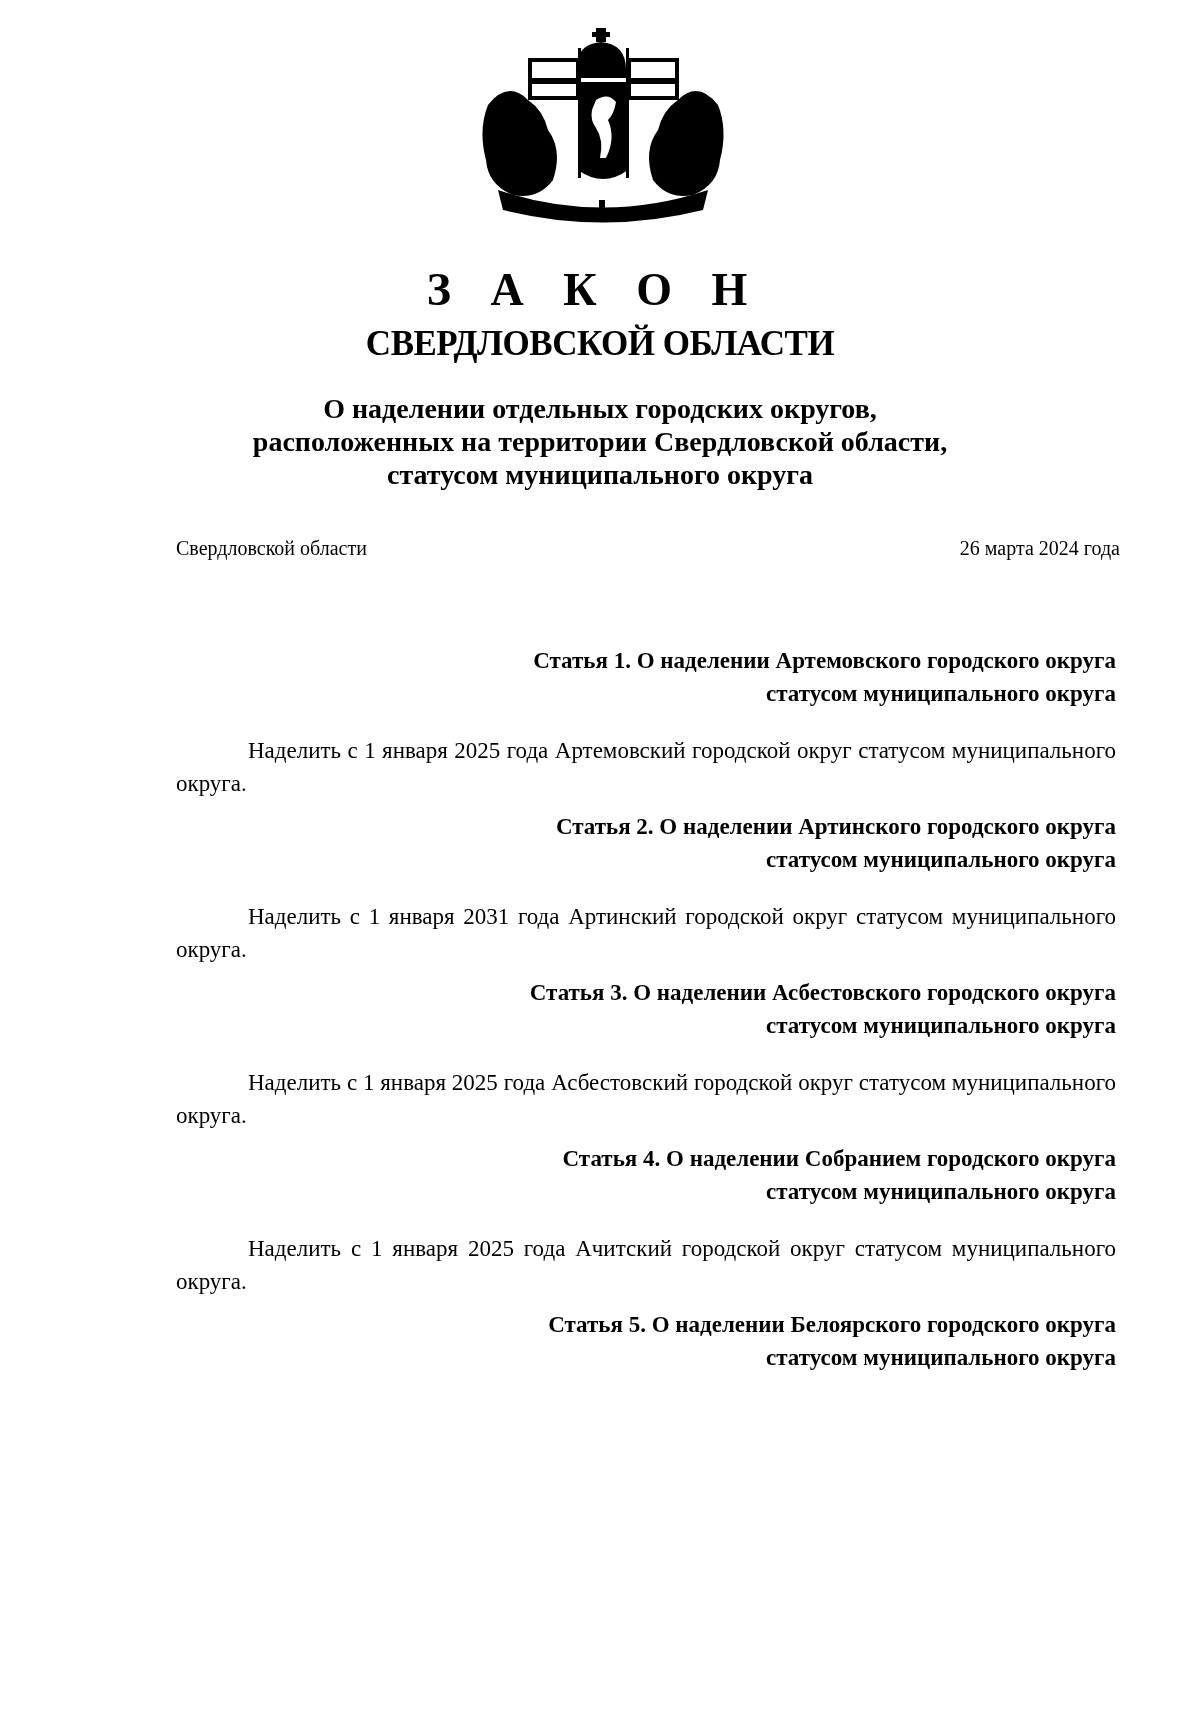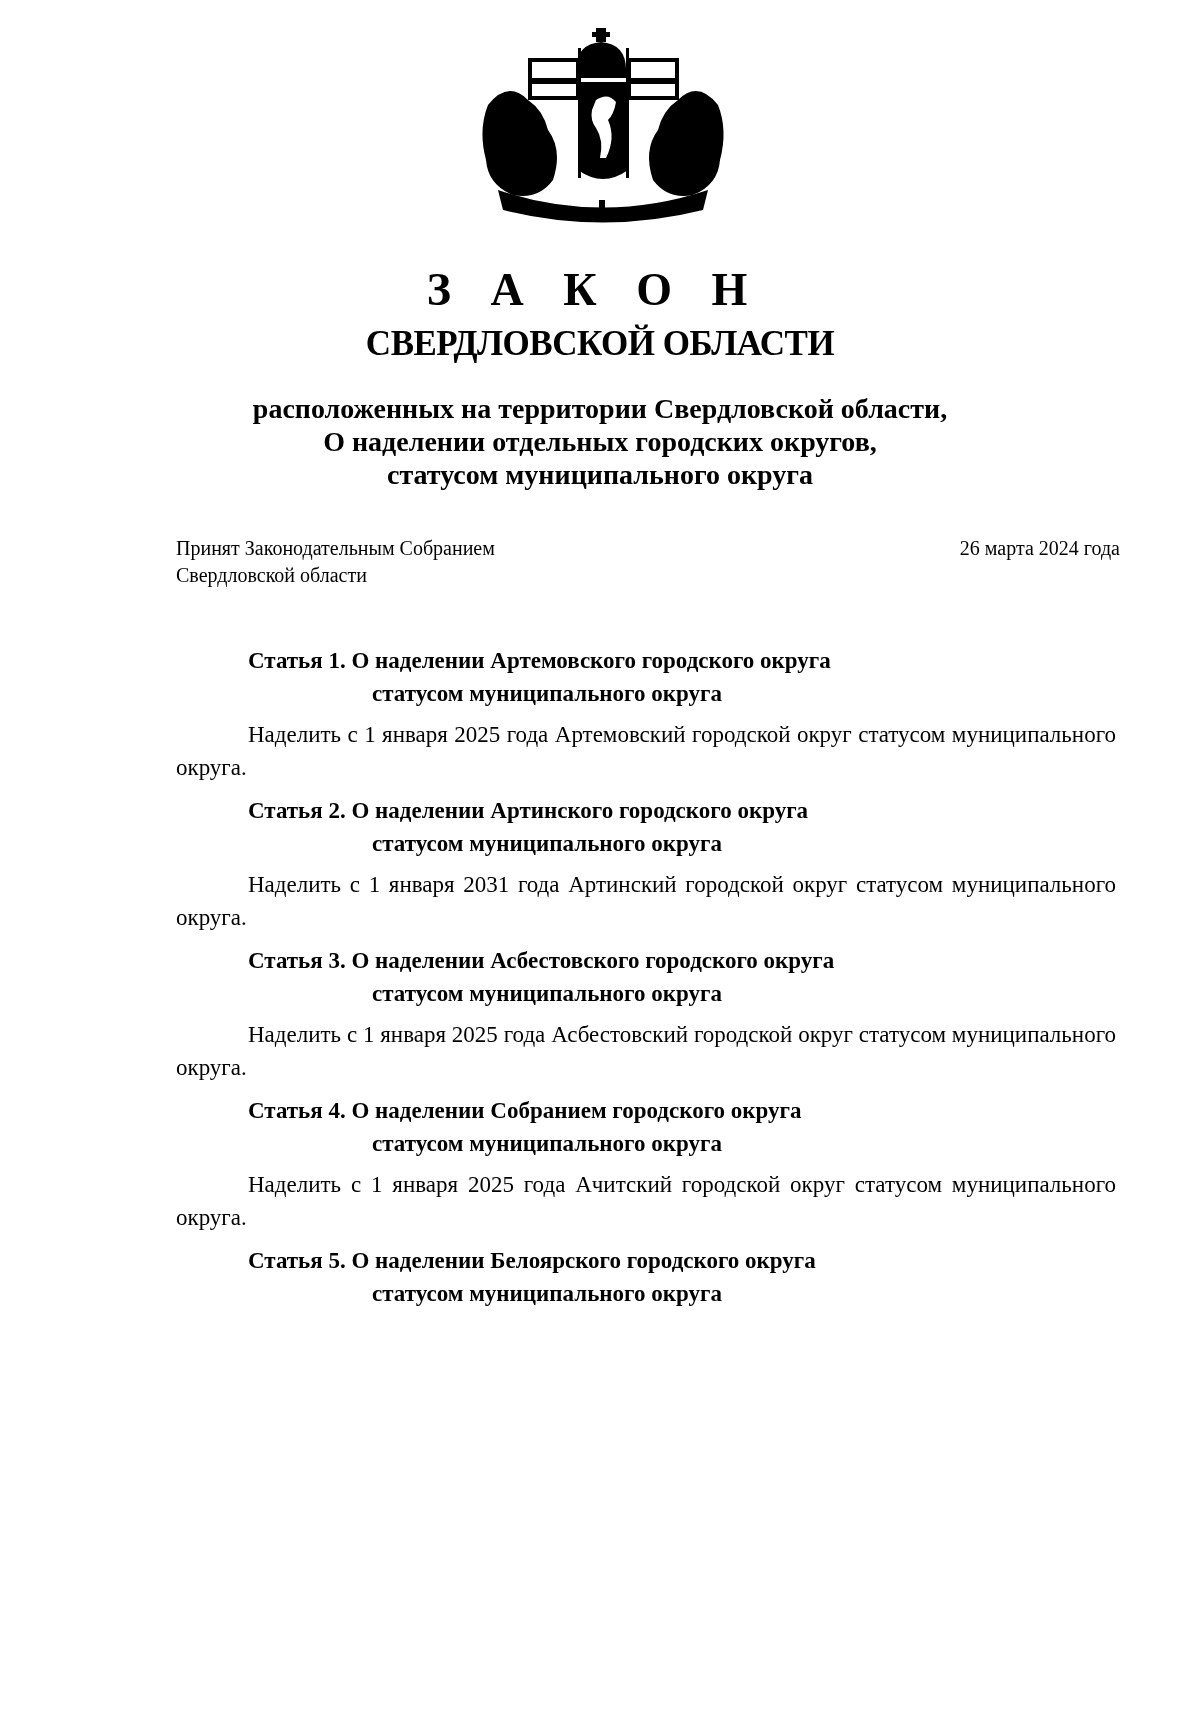--- a/index.html
+++ b/index.html
@@ -9,24 +9,24 @@
   .title-main { position: absolute; top: 262px; left: 0; width: 1188px; text-align: center;
                 font-weight: bold; font-size: 46px; letter-spacing: 14px; line-height: 56px; }
   .title-sub { position: absolute; top: 323px; left: 0; width: 1200px; text-align: center;
                font-weight: bold; font-size: 35px; line-height: 42px; letter-spacing: -0.5px; }
   .subject { position: absolute; top: 392px; left: 200px; width: 800px; text-align: center;
              font-weight: bold; font-size: 28px; line-height: 33px; }
   .adopted { position: absolute; top: 535px; left: 176px; font-size: 20px; line-height: 27px; }
   .date { position: absolute; top: 535px; right: 80px; font-size: 20px; line-height: 27px; }
   .articles { position: absolute; top: 644px; left: 176px; width: 940px; }
   .article { margin-bottom: 10px; }
-  .art-head { font-weight: bold; font-size: 23px; line-height: 33px; padding-left: 72px; }
+  .art-head { font-weight: bold; font-size: 23px; line-height: 33px; padding-left: 72px; text-align: right; }
   .art-head .line2 { display: block; padding-left: 124px; }
   .art-body { font-size: 23px; line-height: 33px; text-align: justify; text-indent: 72px;
-              margin-top: 8px; }
+              margin-top: 24px; }
 </style>
 </head>
 <body>
 
 <div class="emblem">
   <svg width="270" height="215" viewBox="0 0 270 215">
 
     <rect x="128" y="18" width="10" height="14" fill="#000"></rect>
     <rect x="124" y="22" width="18" height="5" fill="#000"></rect>
     <path d="M108 60 Q108 34 133 32 Q158 34 158 60 Z" fill="#000"></path>
@@ -48,27 +48,26 @@
 
     <path d="M30 180 Q135 215 240 180 L235 200 Q135 225 35 200 Z" fill="#000"></path>
     <rect x="131" y="190" width="6" height="22" fill="#000"></rect>
   </svg>
 </div>
 
 <div class="title-main">З А К О Н</div>
 <div class="title-sub">СВЕРДЛОВСКОЙ ОБЛАСТИ</div>
 
 <div class="subject">
+  <div>О наделении отдельных городских округов,</div>
   <div>расположенных на территории Свердловской области,</div>
-  <div>О наделении отдельных городских округов,</div>
   <div>статусом муниципального округа</div>
 </div>
 
 <div class="adopted">
-  <div>Принят Законодательным Собранием</div>
   <div>Свердловской области</div>
 </div>
 <div class="date">26 марта 2024 года</div>
 
 <div class="articles">
   <div class="article">
     <div class="art-head">
       <span>Статья 1.</span>
       <span>О наделении Артемовского городского округа</span>
       <span class="line2">статусом муниципального округа</span>

